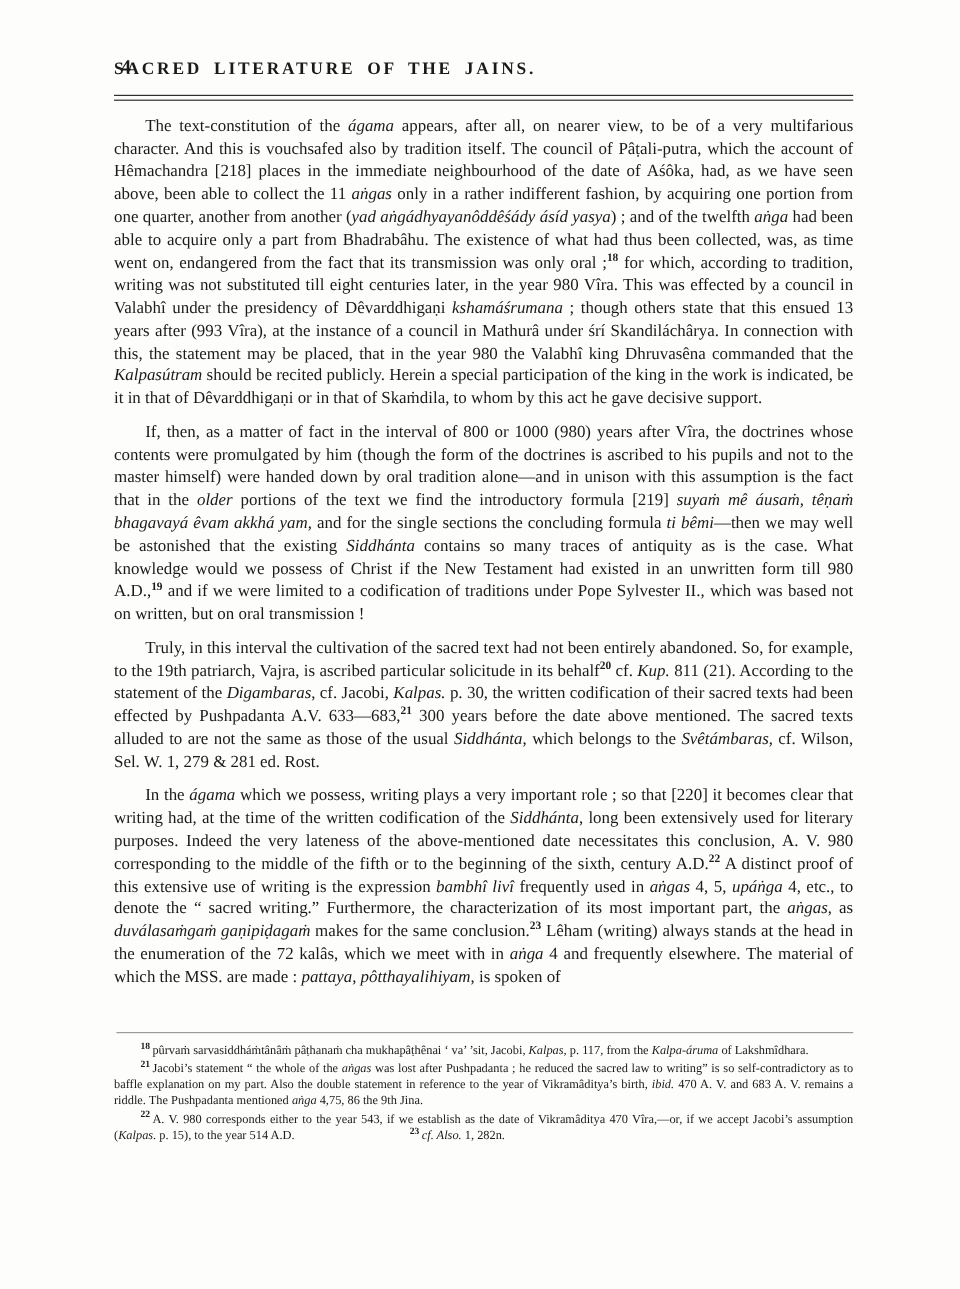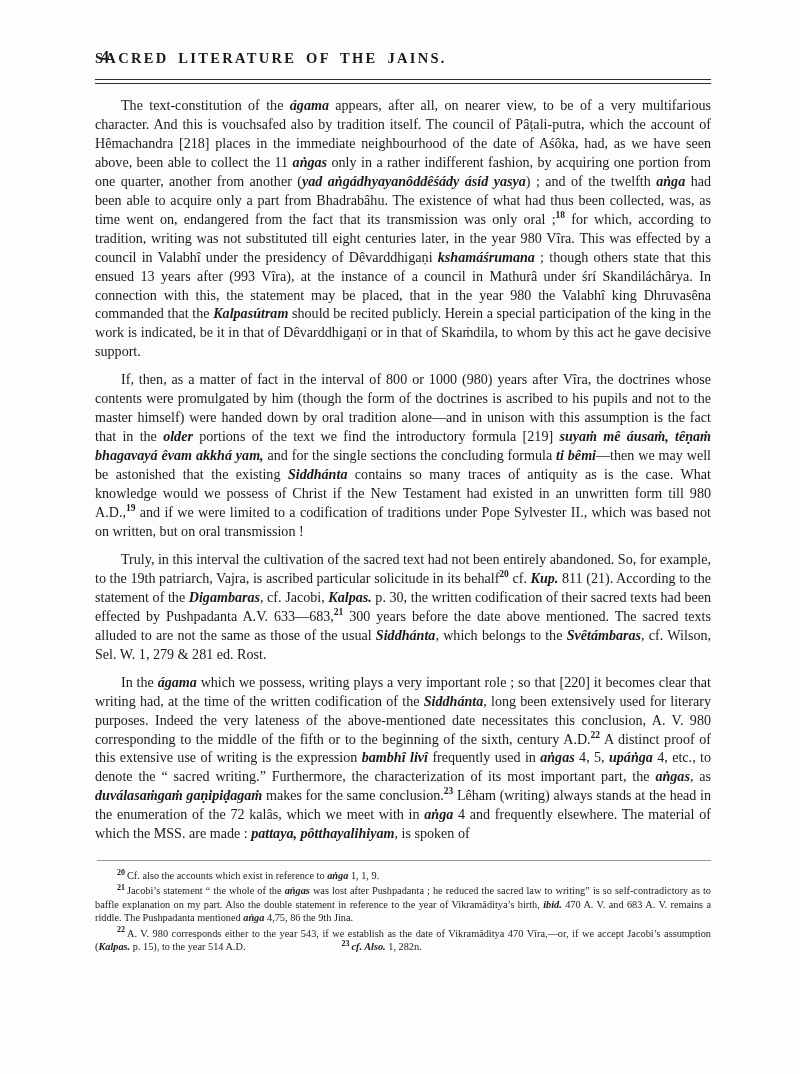--- a/index.html
+++ b/index.html
@@ -79,21 +79,21 @@
     text-align: justify;
     text-justify: inter-word;
     font-size: 14.1px;
     line-height: 18.95px;
     text-indent: 26px;
     hyphens: manual;
   }
   p.para + p.para {
     margin-top: 9px;
   }
-  i, .it { font-style: italic; font-weight: bold; }
+  i, .it { font-style: italic; }
   .bold { font-weight: normal; }
   sup.fn {
     font-size: 9.5px;
     vertical-align: super;
     line-height: 0;
     font-weight: bold;
   }
 
   
   .rule-foot {
@@ -149,18 +149,18 @@
   <div class="body-block">
       <p class="para"><span>The text-constitution of the </span><i class="it">ágama</i><span> appears, after all, on nearer view, to be of a very multifarious character.  And this is vouchsafed also by tradition itself.  The council of Pâṭali-putra, which the account of Hêmachandra [218] places in the immediate neighbourhood of the date of Aśôka, had, as we have seen above, been able to collect the 11 </span><i class="it">aṅgas</i><span> only in a rather indifferent fashion, by acquiring one portion from one quarter, another from another (</span><i class="it">yad aṅgádhyayanôddêśády ásíd yasya</i><span>) ; and of the twelfth </span><i class="it">aṅga</i><span> had been able to acquire only a part from Bhadrabâhu.  The existence of what had thus been collected, was, as time went on, endangered from the fact that its transmission was only oral ;</span><sup class="fn">18</sup><span> for which, according to tradition, writing was not substituted till eight centuries later, in the year 980 Vîra.  This was effected by a council in Valabhî under the presidency of Dêvarddhigaṇi </span><i class="it">kshamáśrumana</i><span> ; though others state that this ensued 13 years after (993 Vîra), at the instance of a council in Mathurâ under śrí Skandiláchârya.  In connection with this, the statement may be placed, that in the year 980 the Valabhî king Dhruvasêna commanded that the </span><i class="it">Kalpasútram</i><span> should be recited publicly.  Herein a special participation of the king in the work is indicated, be it in that of Dêvarddhigaṇi or in that of Skaṁdila, to whom by this act he gave decisive support.</span></p>
       <p class="para"><span>If, then, as a matter of fact in the interval of 800 or 1000 (980) years after Vîra, the doctrines whose contents were promulgated by him (though the form of the doctrines is ascribed to his pupils and not to the master himself) were handed down by oral tradition alone—and in unison with this assumption is the fact that in the </span><i class="it">older</i><span> portions of the text we find the introductory formula [219] </span><i class="it">suyaṁ mê áusaṁ, têṇaṁ bhagavayá êvam akkhá yam,</i><span> and for the single sections the concluding formula </span><i class="it">ti bêmi</i><span>—then we may well be astonished that the existing </span><i class="it">Siddhánta</i><span> contains so many traces of antiquity as is the case.  What knowledge would we possess of Christ if the New Testament had existed in an unwritten form till 980 A.D.,</span><sup class="fn">19</sup><span> and if we were limited to a codification of traditions under Pope Sylvester II., which was based not on written, but on oral transmission !</span></p>
       <p class="para"><span class="bold">Truly, in this interval the cultivation of the sacred text had not been entirely abandoned.</span><span>  So, for example, to the 19th patriarch, Vajra, is ascribed particular solicitude in its behalf</span><sup class="fn">20</sup><span> cf. </span><i class="it">Kup.</i><span> 811 (21).  According to the statement of the </span><i class="it">Digambaras</i><span>, cf. Jacobi, </span><i class="it">Kalpas.</i><span> p. 30, the written codification of their sacred texts had been effected by Pushpadanta A.V. 633—683,</span><sup class="fn">21</sup><span> 300 years before the date above mentioned.  The sacred texts alluded to are not the same as those of the usual </span><i class="it">Siddhánta</i><span>, which belongs to the </span><i class="it">Svêtámbaras</i><span>, cf. Wilson, Sel. W. 1, 279 &amp; 281 ed. Rost.</span></p>
       <p class="para"><span>In the </span><i class="it">ágama</i><span> which we possess, writing plays a very important role ; so that [220] it becomes clear that writing had, at the time of the written codification of the </span><i class="it">Siddhánta</i><span>, long been extensively used for literary purposes.  Indeed the very lateness of the above-mentioned date necessitates this conclusion, A. V. 980 corresponding to the middle of the fifth or to the beginning of the sixth, century A.D.</span><sup class="fn">22</sup><span>  A distinct proof of this extensive use of writing is the expression </span><i class="it">bambhî livî</i><span> frequently used in </span><i class="it">aṅgas</i><span> 4, 5, </span><i class="it">upáṅga</i><span> 4, etc., to denote the “ sacred writing.”  Furthermore, the characterization of its most important part, the </span><i class="it">aṅgas</i><span>, as </span><i class="it">duválasaṁgaṁ gaṇipiḍagaṁ</i><span> makes for the same conclusion.</span><sup class="fn">23</sup><span>  Lêham (writing) always stands at the head in the enumeration of the 72 kalâs, which we meet with in </span><i class="it">aṅga</i><span> 4 and frequently elsewhere.  The material of which the MSS. are made : </span><i class="it">pattaya, pôtthayalihiyam</i><span>, is spoken of</span></p>
     </div>
 
   <div class="rule-foot"></div>
 
   <div class="footnotes">
-      <p class="fnote"><sup>20</sup><span>Cf. also the accounts which exist in reference to </span><i class="it">aṅga</i><span> 1, 1, 9.</span></p>
+      <p class="fnote"><sup>18</sup><span>pûrvaṁ sarvasiddháṁtânâṁ pâṭhanaṁ cha mukhapâṭhênai ‘ va’ ’sit, Jacobi, </span><i class="it">Kalpas</i><span>, p. 117, from the </span><i class="it">Kalpa-áruma</i><span> of Lakshmîdhara.</span></p>
       <p class="fnote"><sup>21</sup><span>Jacobi’s statement “ the whole of the </span><i class="it">aṅgas</i><span> was lost after Pushpadanta ; he reduced the sacred law to writing” is so self-contradictory as to baffle explanation on my part.  Also the double statement in reference to the year of Vikramâditya’s birth, </span><i class="it">ibid.</i><span> 470 A. V. and 683 A. V. remains a riddle.  The Pushpadanta mentioned </span><i class="it">aṅga</i><span> 4,75, 86 the 9th Jina.</span></p>
       <p class="fnote"><sup>22</sup><span>A. V. 980 corresponds either to the year 543, if we establish as the date of Vikramâditya 470 Vîra,—or, if we accept Jacobi’s assumption (</span><i class="it">Kalpas.</i><span> p. 15), to the year 514 A.D.</span><span class="fn-inline-right"><sup>23</sup><i class="it">cf. Also.</i><span> 1, 282n.</span></span></p>
     </div>
 
 </div>
 
 </body></html>

